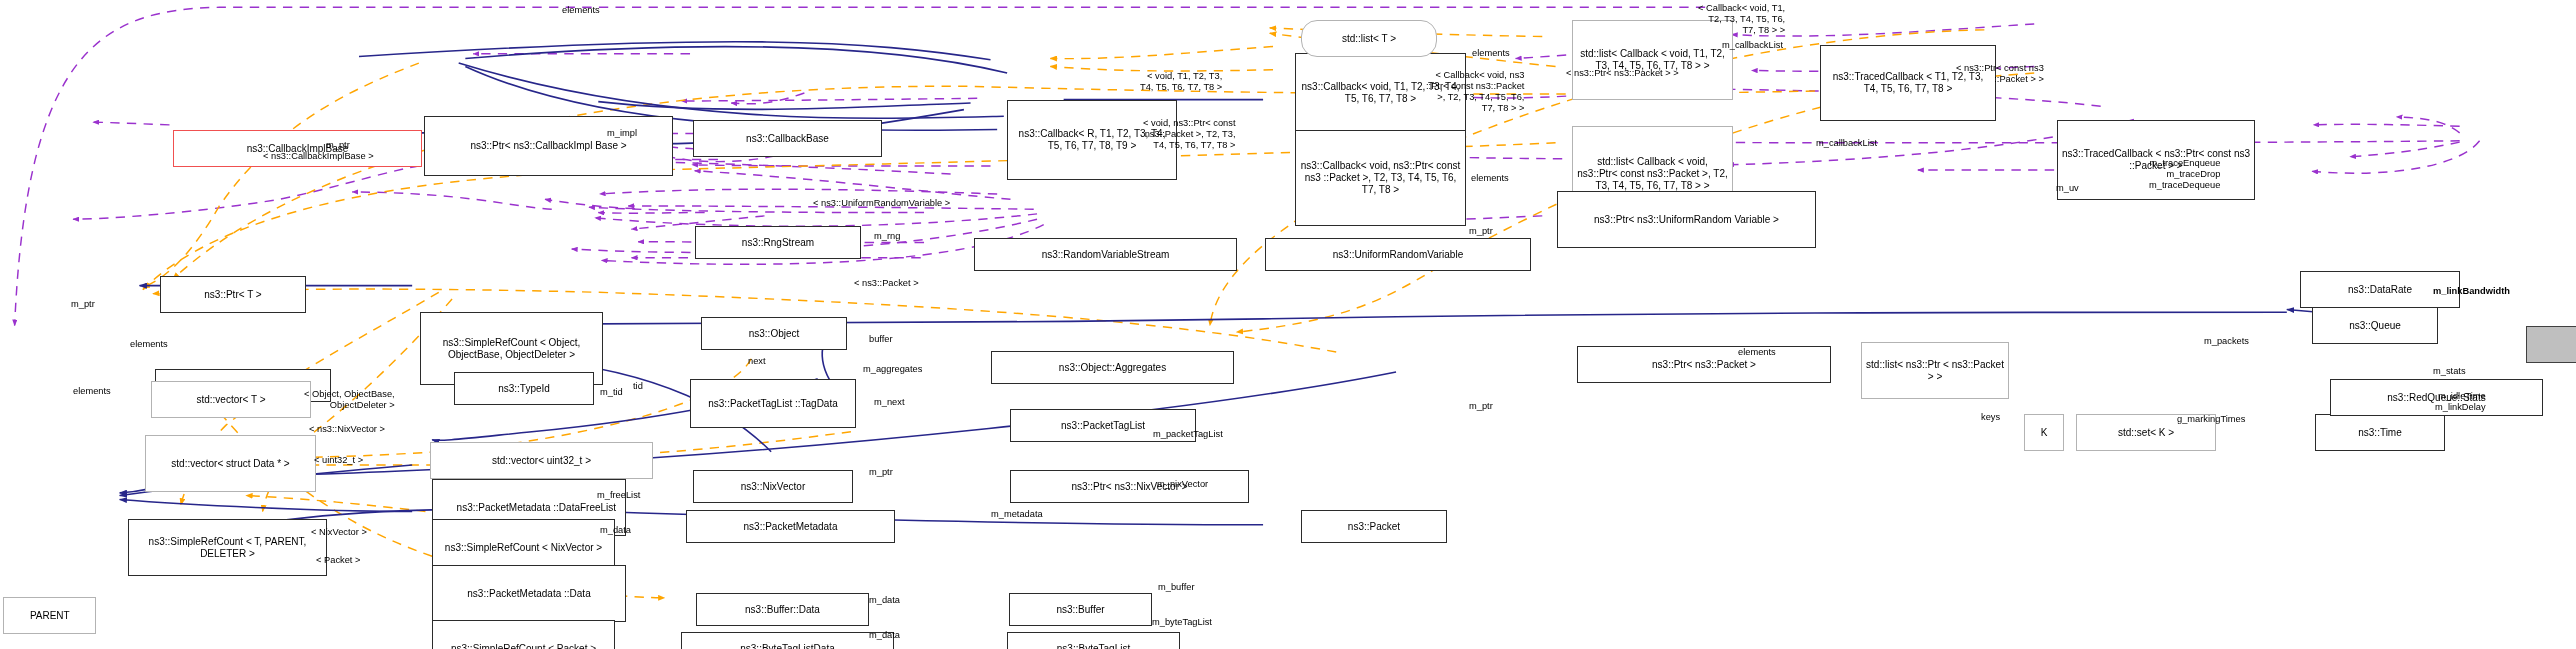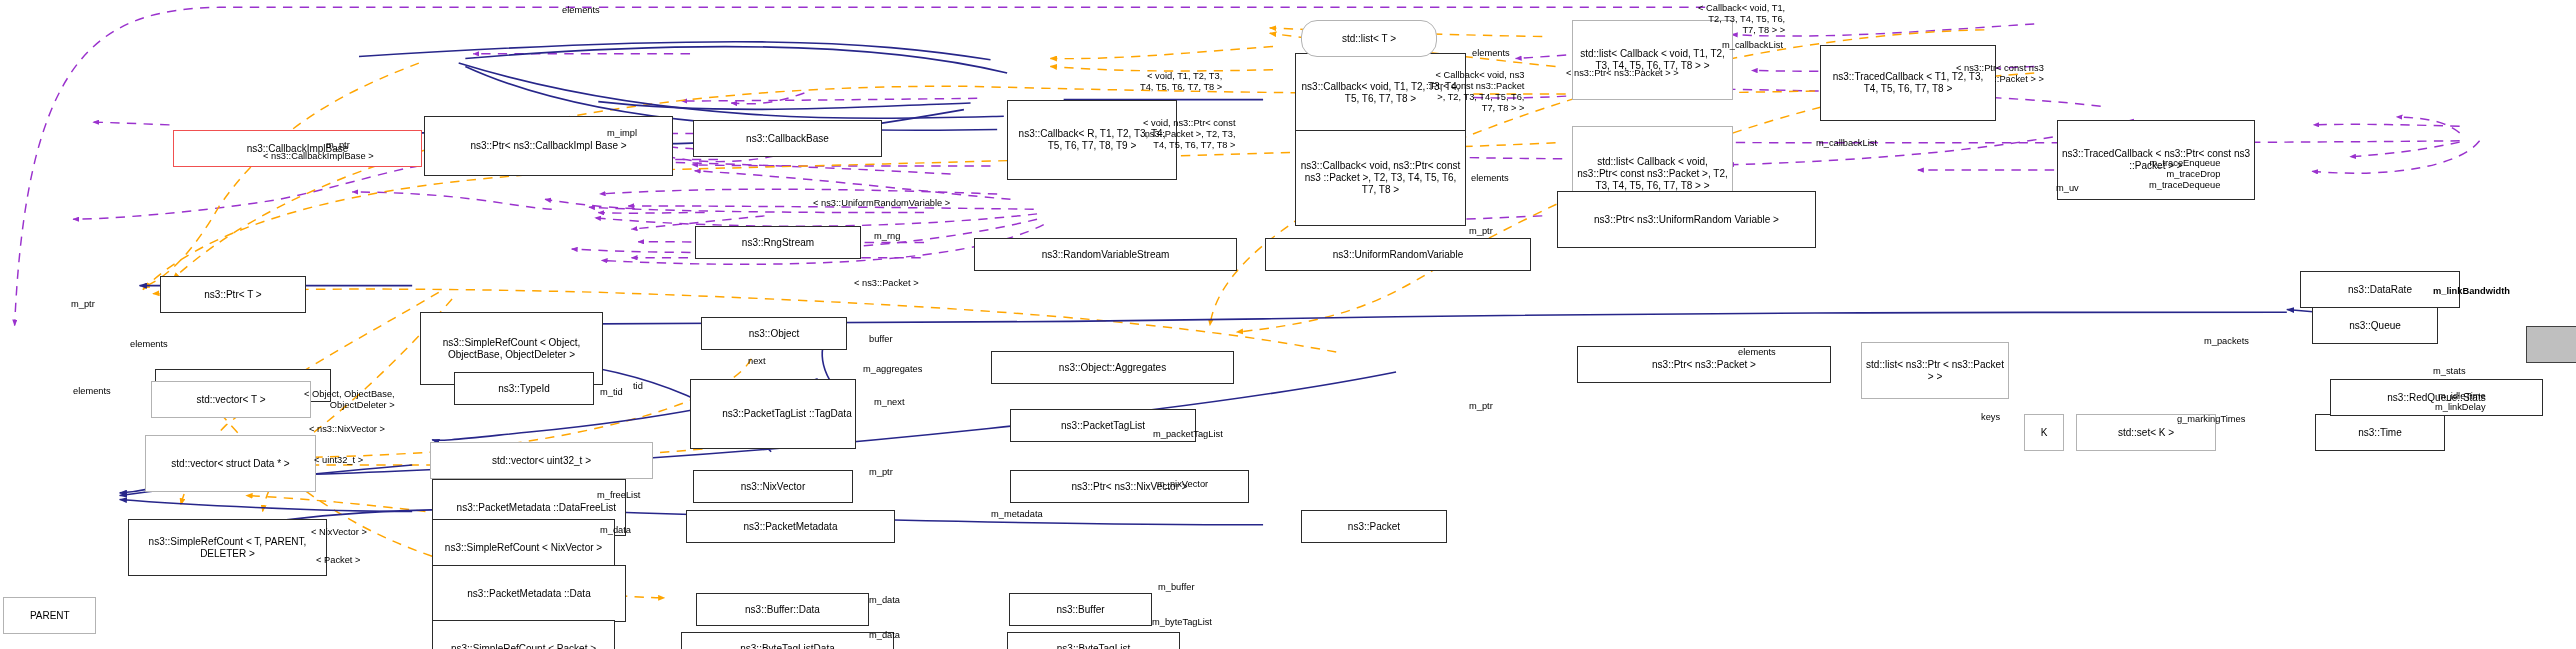--- a/index.html
+++ b/index.html
@@ -201,21 +201,21 @@
       </div>
       <div class="node" style="left: 701px; top: 317px; width: 146px; height: 33px;">
         <span>ns3::Object</span>
       </div>
       <div class="node" style="left: 454px; top: 372px; width: 140px; height: 33px; justify-content: flex-end;">
         <span>ns3::TypeId</span>
       </div>
       <div class="node" style="left: 991px; top: 351px; width: 243px; height: 33px;">
         <span>ns3::Object::Aggregates</span>
       </div>
-      <div class="node" style="left: 690px; top: 379px; width: 166px; height: 70px; text-align: right;">
+      <div class="node" style="left: 690px; top: 379px; width: 166px; height: 49px;">
         <span>ns3::PacketTagList
 ::TagData</span>
       </div>
       <div class="node" style="left: 1010px; top: 409px; width: 186px; height: 33px;">
         <span>ns3::PacketTagList</span>
       </div>
       <div class="node tmpl" style="left: 151px; top: 381px; width: 160px; height: 37px;">
         <span>std::vector&lt; T &gt;</span>
       </div>
       <div class="node tmpl" style="left: 145px; top: 435px; width: 171px; height: 57px;">

